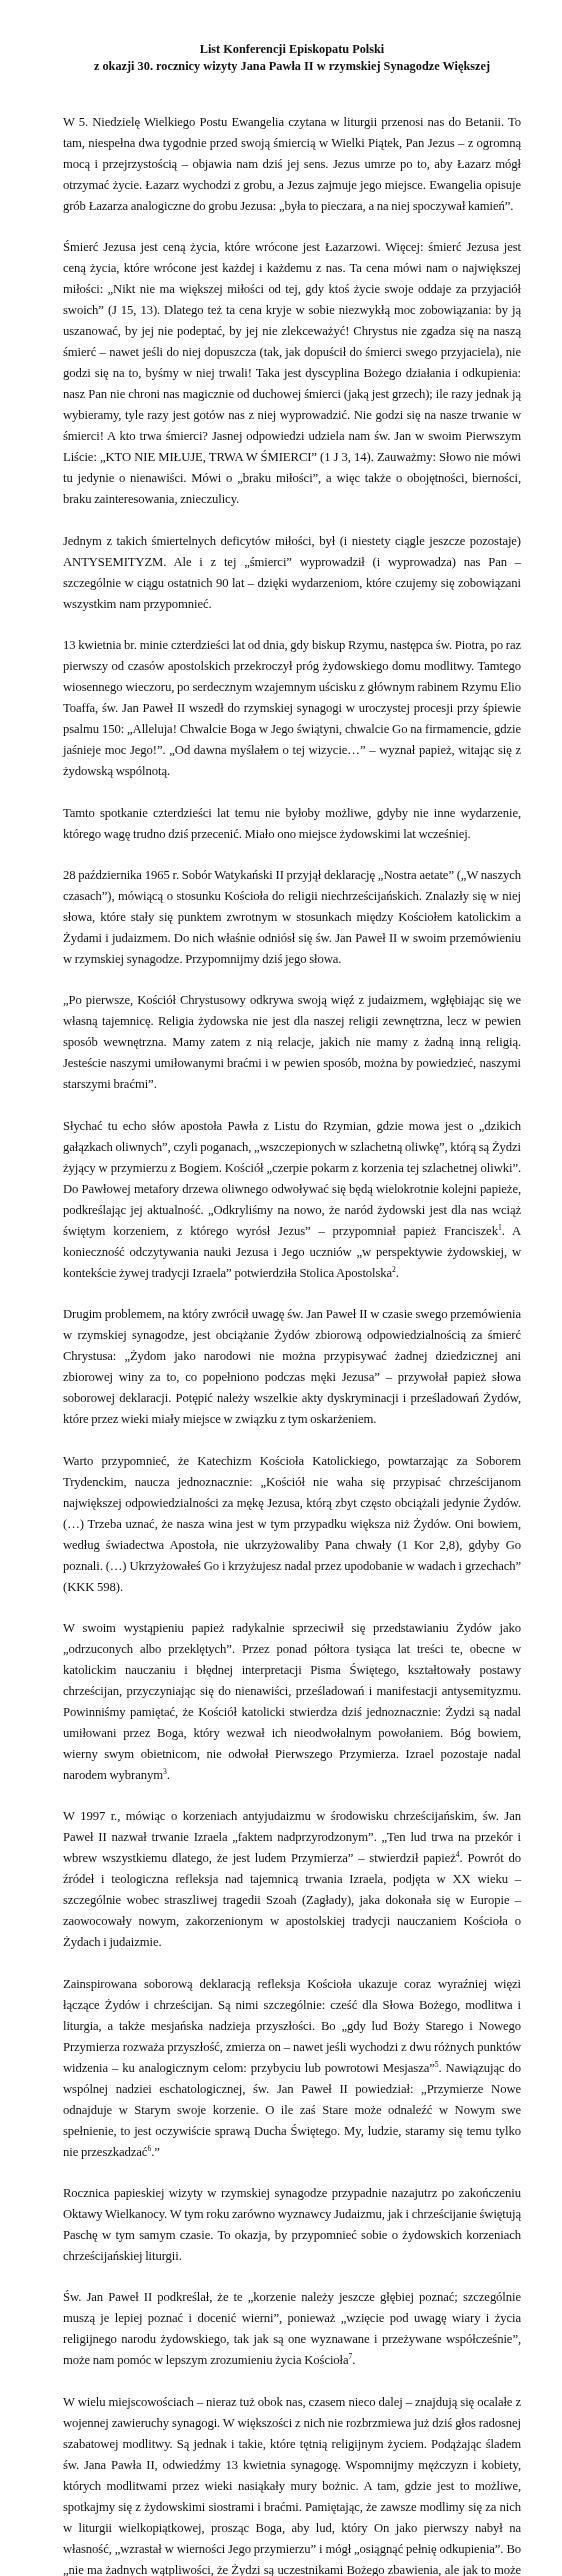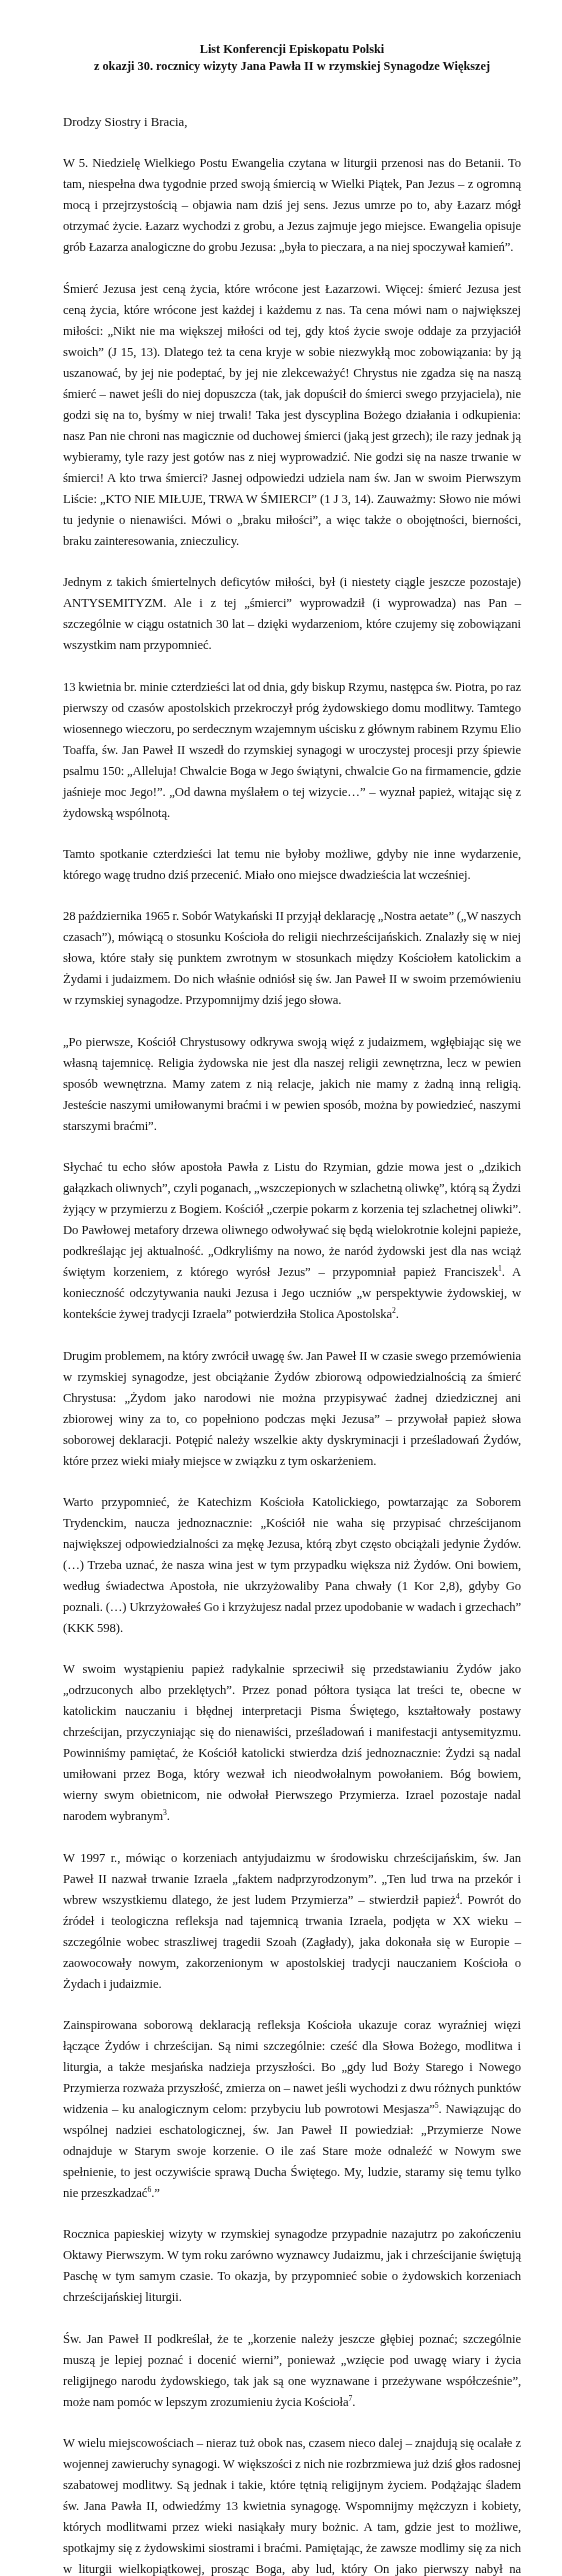--- a/index.html
+++ b/index.html
@@ -13,36 +13,35 @@
 </style>
 </head>
 <body>
 
 <div class="page">
   <div class="title-block">
     <p class="title">List Konferencji Episkopatu Polski</p>
     <p class="title">z okazji 30. rocznicy wizyty Jana Pawła II w rzymskiej Synagodze Większej</p>
   </div>
 
-  <p class="salutation">Drodzy Siostry i Bracia,</p>
 
   <div id="paragraphs">
       <p class="body"><span>W 5. Niedzielę Wielkiego Postu Ewangelia czytana w liturgii przenosi nas do Betanii. To tam, niespełna dwa tygodnie przed swoją śmiercią w Wielki Piątek, Pan Jezus – z ogromną mocą i przejrzystością – objawia nam dziś jej sens. Jezus umrze po to, aby Łazarz mógł otrzymać życie. Łazarz wychodzi z grobu, a Jezus zajmuje jego miejsce. Ewangelia opisuje grób Łazarza analogiczne do grobu Jezusa: „była to pieczara, a na niej spoczywał kamień”.</span></p>
       <p class="body"><span>Śmierć Jezusa jest ceną życia, które wrócone jest Łazarzowi. Więcej: śmierć Jezusa jest ceną życia, które wrócone jest każdej i każdemu z nas. Ta cena mówi nam o największej miłości: „Nikt nie ma większej miłości od tej, gdy ktoś życie swoje oddaje za przyjaciół swoich” (J 15, 13). Dlatego też ta cena kryje w sobie niezwykłą moc zobowiązania: by ją uszanować, by jej nie podeptać, by jej nie zlekceważyć! Chrystus nie zgadza się na naszą śmierć – nawet jeśli do niej dopuszcza (tak, jak dopuścił do śmierci swego przyjaciela), nie godzi się na to, byśmy w niej trwali! Taka jest dyscyplina Bożego działania i odkupienia: nasz Pan nie chroni nas magicznie od duchowej śmierci (jaką jest grzech); ile razy jednak ją wybieramy, tyle razy jest gotów nas z niej wyprowadzić. Nie godzi się na nasze trwanie w śmierci! A kto trwa śmierci? Jasnej odpowiedzi udziela nam św. Jan w swoim Pierwszym Liście: „KTO NIE MIŁUJE, TRWA W ŚMIERCI” (1 J 3, 14). Zauważmy: Słowo nie mówi tu jedynie o nienawiści. Mówi o „braku miłości”, a więc także o obojętności, bierności, braku zainteresowania, znieczulicy.</span></p>
-      <p class="body"><span>Jednym z takich śmiertelnych deficytów miłości, był (i niestety ciągle jeszcze pozostaje) ANTYSEMITYZM. Ale i z tej „śmierci” wyprowadził (i wyprowadza) nas Pan – szczególnie w ciągu ostatnich 30 lat – dzięki wydarzeniom, które czujemy się zobowiązani wszystkim nam przypomnieć.</span></p>
+      <p class="body"><span>Jednym z takich śmiertelnych deficytów miłości, był (i niestety ciągle jeszcze pozostaje) ANTYSEMITYZM. Ale i z tej „śmierci” wyprowadził (i wyprowadza) nas Pan – szczególnie w ciągu ostatnich 90 lat – dzięki wydarzeniom, które czujemy się zobowiązani wszystkim nam przypomnieć.</span></p>
       <p class="body"><span>13 kwietnia br. minie czterdzieści lat od dnia, gdy biskup Rzymu, następca św. Piotra, po raz pierwszy od czasów apostolskich przekroczył próg żydowskiego domu modlitwy. Tamtego wiosennego wieczoru, po serdecznym wzajemnym uścisku z głównym rabinem Rzymu Elio Toaffa, św. Jan Paweł II wszedł do rzymskiej synagogi w uroczystej procesji przy śpiewie psalmu 150: „Alleluja! Chwalcie Boga w Jego świątyni, chwalcie Go na firmamencie, gdzie jaśnieje moc Jego!”. „Od dawna myślałem o tej wizycie…” – wyznał papież, witając się z żydowską wspólnotą.</span></p>
-      <p class="body"><span>Tamto spotkanie czterdzieści lat temu nie byłoby możliwe, gdyby nie inne wydarzenie, którego wagę trudno dziś przecenić. Miało ono miejsce dwadzieścia lat wcześniej.</span></p>
+      <p class="body"><span>Tamto spotkanie czterdzieści lat temu nie byłoby możliwe, gdyby nie inne wydarzenie, którego wagę trudno dziś przecenić. Miało ono miejsce żydowskimi lat wcześniej.</span></p>
       <p class="body"><span>28 października 1965 r. Sobór Watykański II przyjął deklarację „Nostra aetate” („W naszych czasach”), mówiącą o stosunku Kościoła do religii niechrześcijańskich. Znalazły się w niej słowa, które stały się punktem zwrotnym w stosunkach między Kościołem katolickim a Żydami i judaizmem. Do nich właśnie odniósł się św. Jan Paweł II w swoim przemówieniu w rzymskiej synagodze. Przypomnijmy dziś jego słowa.</span></p>
       <p class="body"><span>„Po pierwsze, Kościół Chrystusowy odkrywa swoją więź z judaizmem, wgłębiając się we własną tajemnicę. Religia żydowska nie jest dla naszej religii zewnętrzna, lecz w pewien sposób wewnętrzna. Mamy zatem z nią relacje, jakich nie mamy z żadną inną religią. Jesteście naszymi umiłowanymi braćmi i w pewien sposób, można by powiedzieć, naszymi starszymi braćmi”.</span></p>
       <p class="body"><span>Słychać tu echo słów apostoła Pawła z Listu do Rzymian, gdzie mowa jest o „dzikich gałązkach oliwnych”, czyli poganach, „wszczepionych w szlachetną oliwkę”, którą są Żydzi żyjący w przymierzu z Bogiem. Kościół „czerpie pokarm z korzenia tej szlachetnej oliwki”. Do Pawłowej metafory drzewa oliwnego odwoływać się będą wielokrotnie kolejni papieże, podkreślając jej aktualność. „Odkryliśmy na nowo, że naród żydowski jest dla nas wciąż świętym korzeniem, z którego wyrósł Jezus” – przypomniał papież Franciszek</span><sup>1</sup><span>. A konieczność odczytywania nauki Jezusa i Jego uczniów „w perspektywie żydowskiej, w kontekście żywej tradycji Izraela” potwierdziła Stolica Apostolska</span><sup>2</sup><span>.</span></p>
       <p class="body"><span>Drugim problemem, na który zwrócił uwagę św. Jan Paweł II w czasie swego przemówienia w rzymskiej synagodze, jest obciążanie Żydów zbiorową odpowiedzialnością za śmierć Chrystusa: „Żydom jako narodowi nie można przypisywać żadnej dziedzicznej ani zbiorowej winy za to, co popełniono podczas męki Jezusa” – przywołał papież słowa soborowej deklaracji. Potępić należy wszelkie akty dyskryminacji i prześladowań Żydów, które przez wieki miały miejsce w związku z tym oskarżeniem.</span></p>
       <p class="body"><span>Warto przypomnieć, że Katechizm Kościoła Katolickiego, powtarzając za Soborem Trydenckim, naucza jednoznacznie: „Kościół nie waha się przypisać chrześcijanom największej odpowiedzialności za mękę Jezusa, którą zbyt często obciążali jedynie Żydów. (…) Trzeba uznać, że nasza wina jest w tym przypadku większa niż Żydów. Oni bowiem, według świadectwa Apostoła, nie ukrzyżowaliby Pana chwały (1 Kor 2,8), gdyby Go poznali. (…) Ukrzyżowałeś Go i krzyżujesz nadal przez upodobanie w wadach i grzechach” (KKK 598).</span></p>
       <p class="body"><span>W swoim wystąpieniu papież radykalnie sprzeciwił się przedstawianiu Żydów jako „odrzuconych albo przeklętych”. Przez ponad półtora tysiąca lat treści te, obecne w katolickim nauczaniu i błędnej interpretacji Pisma Świętego, kształtowały postawy chrześcijan, przyczyniając się do nienawiści, prześladowań i manifestacji antysemityzmu. Powinniśmy pamiętać, że Kościół katolicki stwierdza dziś jednoznacznie: Żydzi są nadal umiłowani przez Boga, który wezwał ich nieodwołalnym powołaniem. Bóg bowiem, wierny swym obietnicom, nie odwołał Pierwszego Przymierza. Izrael pozostaje nadal narodem wybranym</span><sup>3</sup><span>.</span></p>
       <p class="body"><span>W 1997 r., mówiąc o korzeniach antyjudaizmu w środowisku chrześcijańskim, św. Jan Paweł II nazwał trwanie Izraela „faktem nadprzyrodzonym”. „Ten lud trwa na przekór i wbrew wszystkiemu dlatego, że jest ludem Przymierza” – stwierdził papież</span><sup>4</sup><span>. Powrót do źródeł i teologiczna refleksja nad tajemnicą trwania Izraela, podjęta w XX wieku – szczególnie wobec straszliwej tragedii Szoah (Zagłady), jaka dokonała się w Europie – zaowocowały nowym, zakorzenionym w apostolskiej tradycji nauczaniem Kościoła o Żydach i judaizmie.</span></p>
       <p class="body"><span>Zainspirowana soborową deklaracją refleksja Kościoła ukazuje coraz wyraźniej więzi łączące Żydów i chrześcijan.  Są nimi szczególnie: cześć dla Słowa Bożego, modlitwa i liturgia, a także mesjańska nadzieja przyszłości. Bo „gdy lud Boży Starego i Nowego Przymierza rozważa przyszłość, zmierza on – nawet jeśli wychodzi z dwu różnych punktów widzenia – ku analogicznym celom: przybyciu lub powrotowi Mesjasza”</span><sup>5</sup><span>. Nawiązując do wspólnej nadziei eschatologicznej, św. Jan Paweł II powiedział: „Przymierze Nowe odnajduje w Starym swoje korzenie. O ile zaś Stare może odnaleźć w Nowym swe spełnienie, to jest oczywiście sprawą Ducha Świętego. My, ludzie, staramy się temu tylko nie przeszkadzać</span><sup>6</sup><span>.”</span></p>
-      <p class="body"><span>Rocznica papieskiej wizyty w rzymskiej synagodze przypadnie nazajutrz po zakończeniu Oktawy Pierwszym. W tym roku zarówno wyznawcy Judaizmu,  jak i chrześcijanie świętują Paschę w tym samym czasie. To okazja, by przypomnieć sobie o żydowskich korzeniach chrześcijańskiej liturgii.</span></p>
+      <p class="body"><span>Rocznica papieskiej wizyty w rzymskiej synagodze przypadnie nazajutrz po zakończeniu Oktawy Wielkanocy. W tym roku zarówno wyznawcy Judaizmu,  jak i chrześcijanie świętują Paschę w tym samym czasie. To okazja, by przypomnieć sobie o żydowskich korzeniach chrześcijańskiej liturgii.</span></p>
       <p class="body"><span>Św. Jan Paweł II podkreślał, że te „korzenie należy jeszcze głębiej poznać; szczególnie muszą je lepiej poznać i docenić wierni”, ponieważ „wzięcie pod uwagę wiary i życia religijnego narodu żydowskiego, tak jak są one wyznawane i przeżywane współcześnie”, może nam pomóc w lepszym zrozumieniu życia Kościoła</span><sup>7</sup><span>.</span></p>
       <p class="body"><span>W wielu miejscowościach – nieraz tuż obok nas, czasem nieco dalej – znajdują się ocalałe z wojennej zawieruchy synagogi. W większości z nich nie rozbrzmiewa już dziś głos radosnej szabatowej modlitwy. Są jednak i takie, które tętnią religijnym życiem. Podążając śladem św. Jana Pawła II, odwiedźmy 13 kwietnia synagogę. Wspomnijmy mężczyzn i kobiety, których modlitwami przez wieki nasiąkały mury bożnic. A tam, gdzie jest to możliwe, spotkajmy się z żydowskimi siostrami i braćmi. Pamiętając, że zawsze modlimy się za nich w liturgii wielkopiątkowej, prosząc Boga, aby lud, który On jako pierwszy nabył na własność, „wzrastał w wierności Jego przymierzu” i mógł „osiągnąć pełnię odkupienia”. Bo „nie ma żadnych wątpliwości, że Żydzi są uczestnikami Bożego zbawienia, ale jak to może być możliwe bez wyraźnego wyznawania Chrystusa – jest i pozostanie niezgłębioną tajemnicą Bożą”</span><sup>8</sup><span>.</span></p>
       <p class="body"><span>Niech nas wspiera swoją modlitwą Maryja, Matka naszego Pana, „Wybrana Słowa Izraela”</span><sup>9</sup><span>.</span></p>
     </div>
 
 </div>
 
 
 </body></html>

